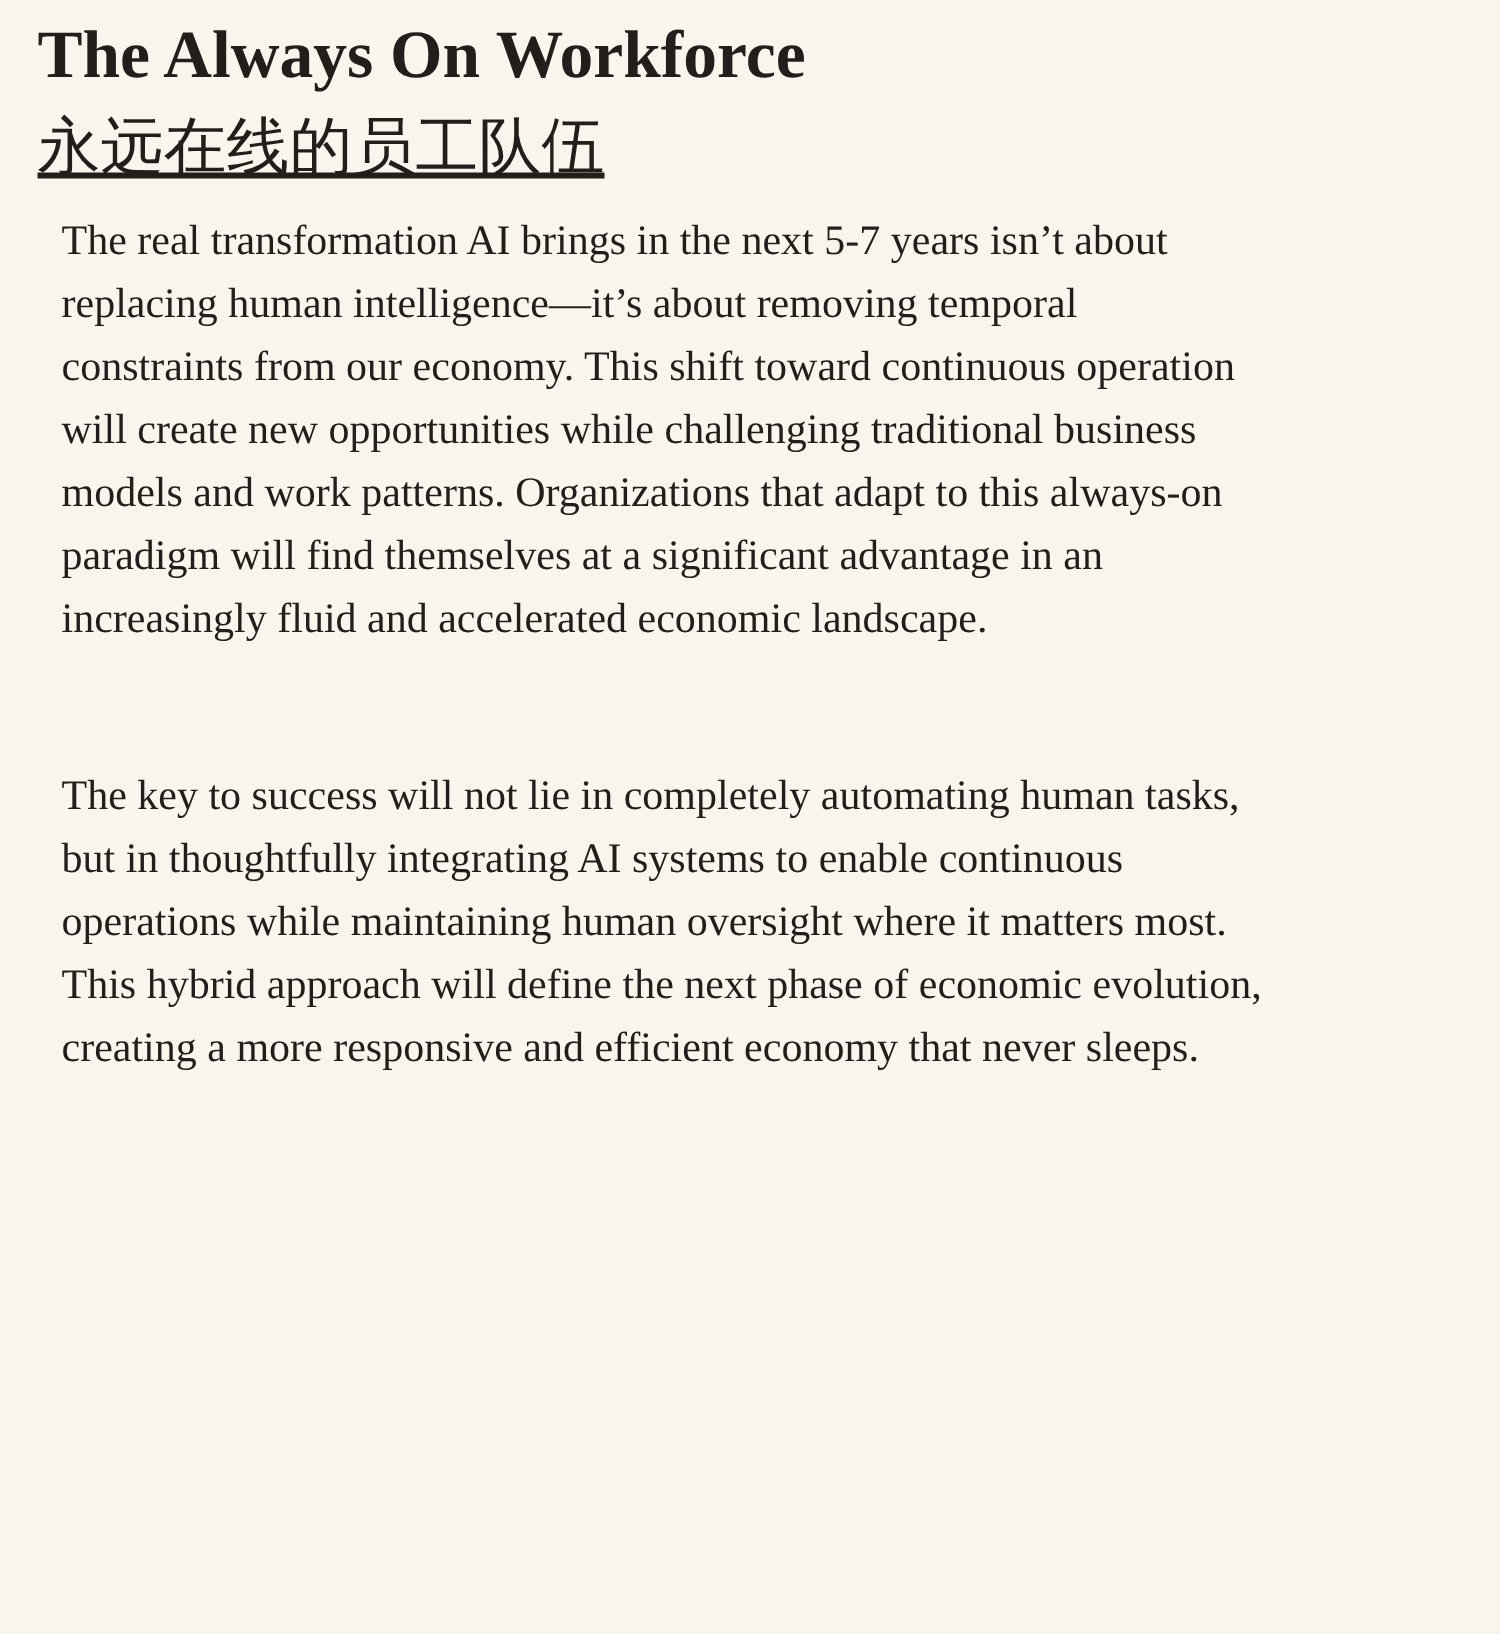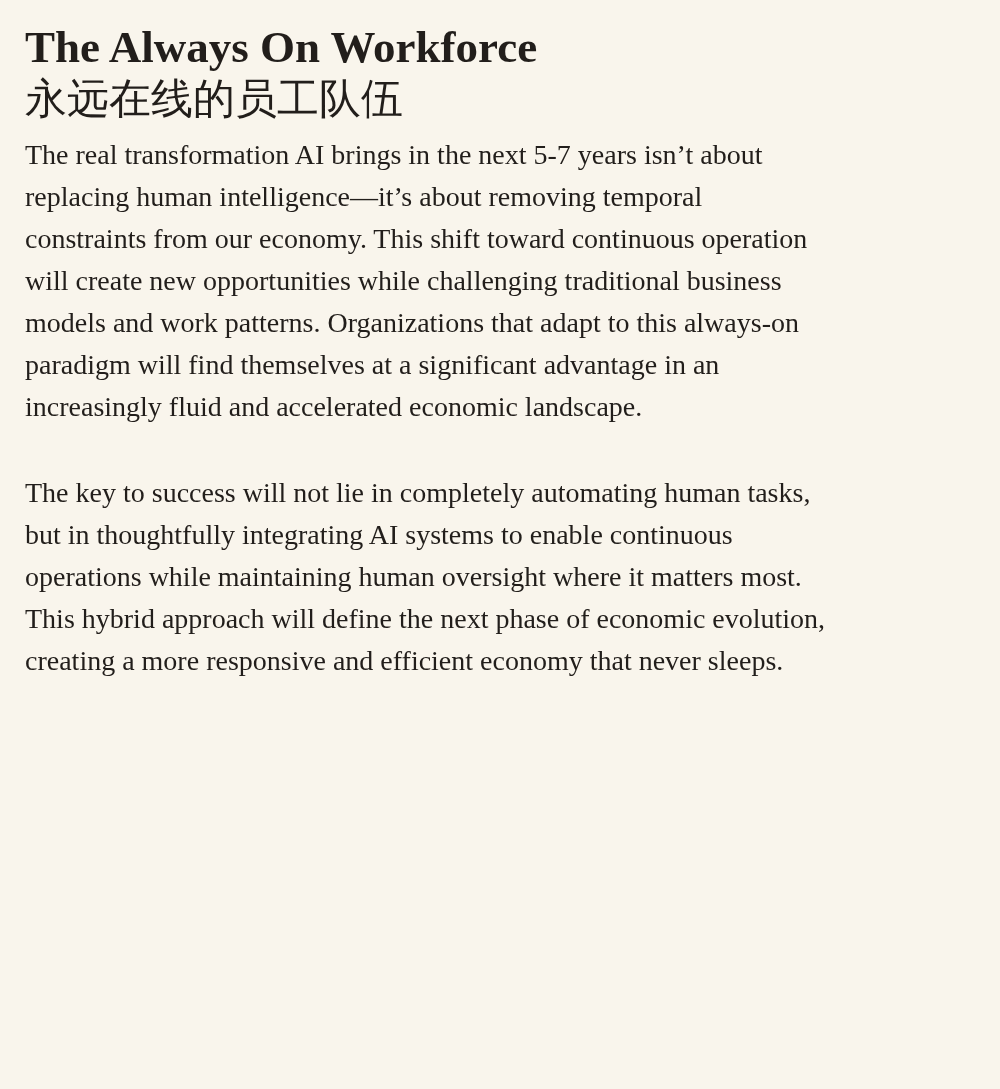--- a/index.html
+++ b/index.html
@@ -9,41 +9,42 @@
   body {
     width: 1000px;
     height: 1089px;
     background: #F9F5EC;
     color: #221E1B;
     font-family: "Liberation Serif", serif;
     overflow: hidden;
     box-sizing: border-box;
   }
   .page {
-    padding: 20px 25px 20px 25px;
+    padding: 9px 25px 20px 25px;
     box-sizing: border-box;
     width: 100%;
     height: 100%;
   }
   .title-en {
     font-size: 45px;
     line-height: 1.2;
     font-weight: 600;
     margin: 0;
     letter-spacing: 0px;
   }
   .title-zh {
     font-size: 42px;
     line-height: 1.2;
     font-weight: 400;
-    margin: 0 0 10px 0;
+    margin: 11px 0 10px 0;
+    text-decoration: underline;
   }
   .para {
     white-space: pre-line;
-    margin: 0;
+    margin: 16px;
   }
   .para-en {
     font-size: 28px;
     line-height: 42px;
   }
   .para-zh {
     font-size: 28px;
     line-height: 46px;
   }
   .section-gap {

